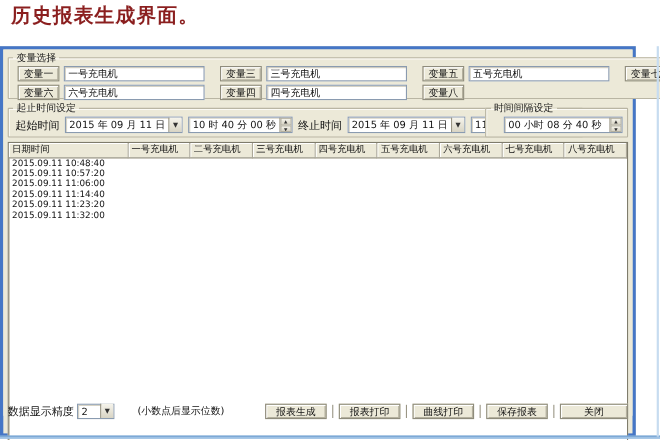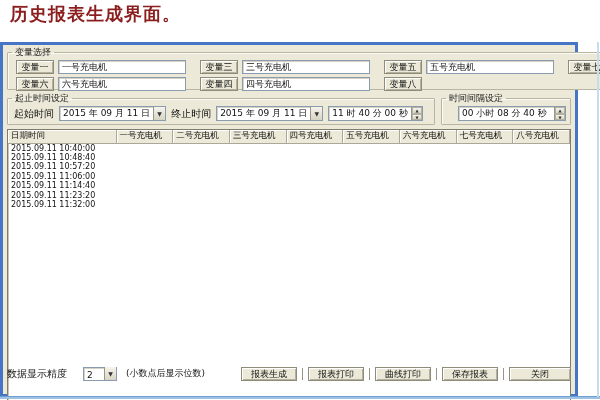--- a/index.html
+++ b/index.html
@@ -68,24 +68,24 @@
   table { border-collapse:collapse; table-layout:fixed; width:100%; }
   th { height:13px; background:#ece9d8; border-right:1px solid #aca899; border-bottom:1px solid #aca899;
     box-shadow:inset 1px 1px 0 #fff; font-size:8.5px; font-weight:normal; color:#111;
     text-align:left; padding:0 3px; white-space:nowrap; overflow:hidden; }
   td { height:9.5px; font-size:8px; color:#111; padding:0 3px; white-space:nowrap; overflow:hidden; }
   col.c-date { width:108px; }
 
   
   .footer { position:absolute; left:4px; top:321px; width:564px; height:15px;
     display:flex; align-items:center; }
-  .footer .lbl { margin-right:16px; }
+  .footer .lbl { margin-right:3px; }
   .combo-sm { width:34px; height:14px; }
   .combo-sm .combo-text { flex:1; }
-  .hint { font-size:9px; color:#111; margin-left:9px; white-space:nowrap; }
+  .hint { font-size:9px; color:#111; margin-left:21px; white-space:nowrap; }
   .fbuttons { margin-left:auto; display:flex; align-items:center; }
   .fbtn { width:56px; height:14px; }
   .fbtn.close-w { width:62px; }
   .sep { width:1px; height:12px; background:#9a9685; margin:0 5px; }
 </style>
 </head>
 <body>
 
 <div class="page">
   <div class="heading">、历史报表生成界面。</div>
@@ -129,20 +129,27 @@
       </fieldset>
 
       <fieldset class="group time-group">
         <legend>起止时间设定</legend>
         <div class="time-row">
           <span class="lbl">起始时间</span>
           <div class="combo">
             <span class="combo-text">2015 年 09 月 11 日</span>
             <span class="drop">
               <span>▼</span>
+            </span>
+          </div>
+          <div class="spin">
+            <span class="spin-text">10 时 40 分 00 秒</span>
+            <span class="updown">
+              <span class="ud">▲</span>
+              <span class="ud">▼</span>
             </span>
           </div>
           <span class="lbl">终止时间</span>
           <div class="combo">
             <span class="combo-text">2015 年 09 月 11 日</span>
             <span class="drop">
               <span>▼</span>
             </span>
           </div>
           <div class="spin">
@@ -189,31 +196,20 @@
               <th>三号充电机</th>
               <th>四号充电机</th>
               <th>五号充电机</th>
               <th>六号充电机</th>
               <th>七号充电机</th>
               <th>八号充电机</th>
             </tr>
           </thead>
           <tbody>
             <tr>
-                <td>2015.09.11 10:40:00</td>
-                <td></td>
-                <td></td>
-                <td></td>
-                <td></td>
-                <td></td>
-                <td></td>
-                <td></td>
-                <td></td>
-              </tr>
-            <tr>
                 <td>2015.09.11 10:48:40</td>
                 <td></td>
                 <td></td>
                 <td></td>
                 <td></td>
                 <td></td>
                 <td></td>
                 <td></td>
                 <td></td>
               </tr>

